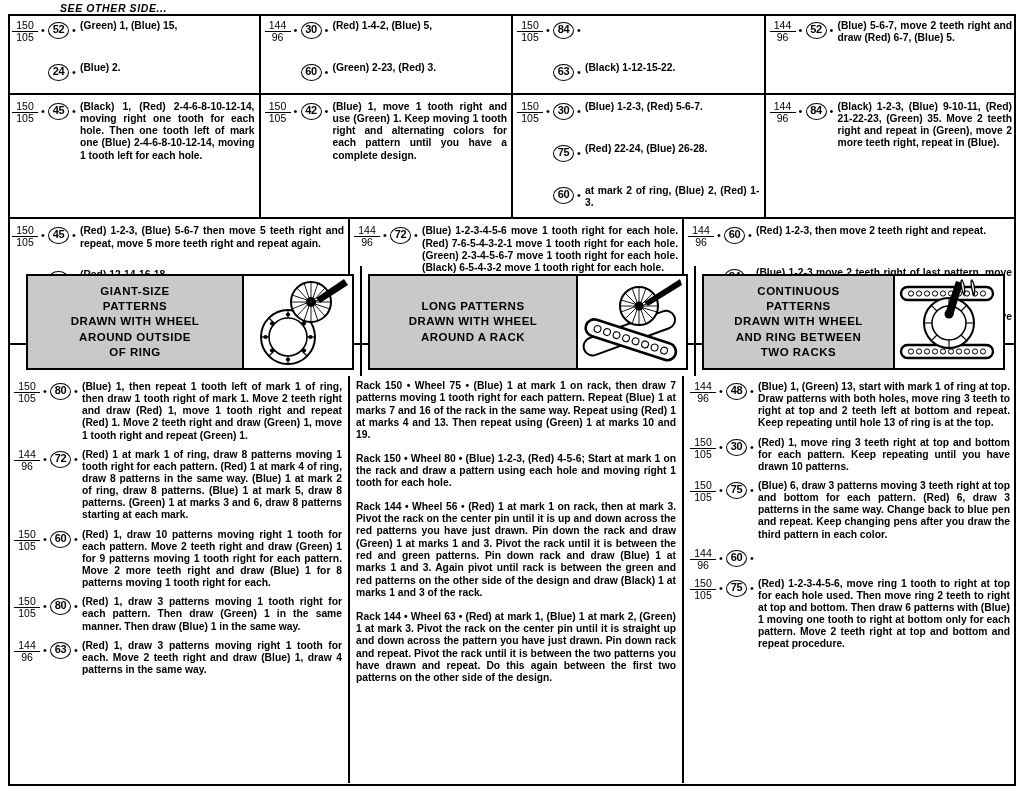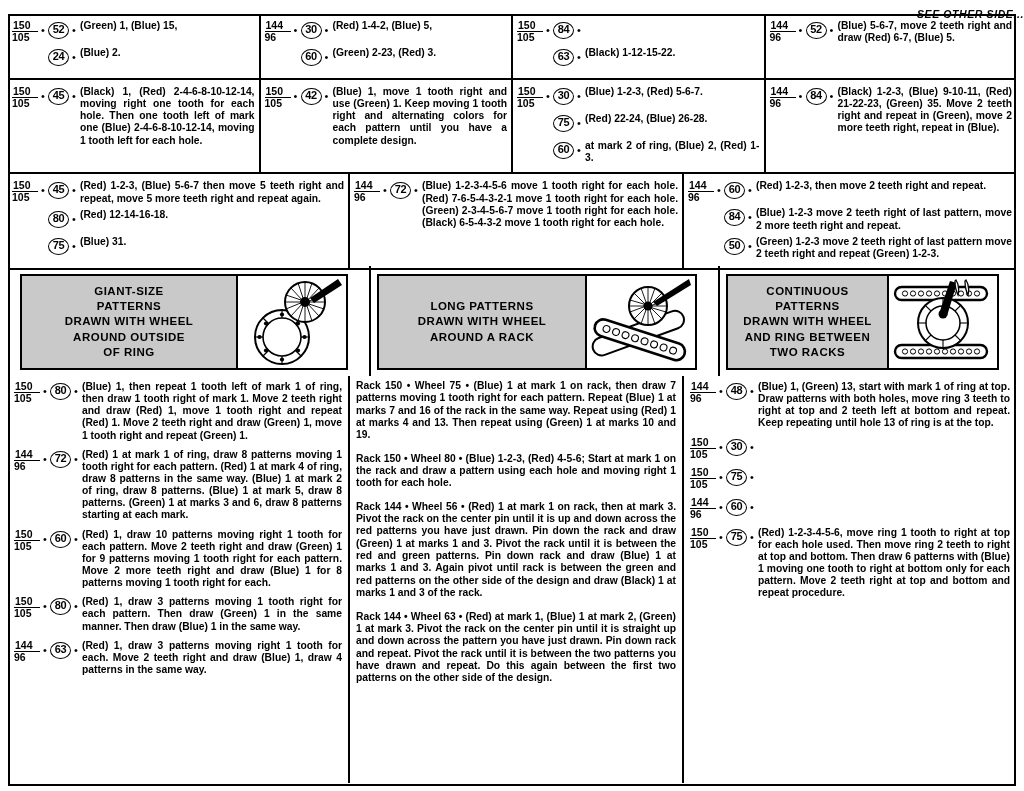--- a/index.html
+++ b/index.html
@@ -12,24 +12,24 @@
     height: 791px;
     font-family: "Liberation Sans", sans-serif;
     color: #000000;
     overflow: hidden;
     position: relative;
   }
 
   
   .see-other {
     position: absolute;
-    top: 8px;
+    top: 2px;
     left: 0;
     width: 1024px;
-    text-align: right;
+    text-align: left;
     font-size: 10.5px;
     font-style: italic;
     font-weight: bold;
     letter-spacing: 0.6px;
     padding-left: 60px;
     box-sizing: border-box;
   }
 
   
   .top-grid {
@@ -54,23 +54,23 @@
 
   
   .entry {
     display: flex;
     align-items: flex-start;
     margin-bottom: 2px;
   }
   .frac {
     flex: 0 0 auto;
     width: 26px;
-    text-align: left;
+    text-align: center;
     font-size: 10.5px;
-    font-weight: bold;
+    font-weight: normal;
     line-height: 1.05;
     padding-top: 1px;
   }
   .frac .num { border-bottom: 1.6px solid #000; display: block; padding: 0 1px 0px 1px;}
   .frac .den { display: block; padding-top: 0px;}
   .dotsep {
     flex: 0 0 auto;
     width: 10px;
     text-align: center;
     font-size: 11px;
@@ -93,31 +93,30 @@
   .etext {
     flex: 1 1 auto;
     font-size: 10.3px;
     font-weight: bold;
     line-height: 1.18;
     text-align: justify;
     padding-top: 1px;
     padding-left: 1px;
     hyphens: manual;
   }
-  .sub-entry { margin-top: 3px; }
+  .sub-entry { margin-top: 18px; }
   .sub-entry .frac { visibility: hidden; }
   .sub-entry .dotsep.first { visibility: hidden; }
 
   
   .banner-row {
     position: absolute;
-    left: 14px;
+    left: 20px;
     width: 991px;
     display: flex;
-    gap: 15px;
   }
   .bancol {
     box-sizing: border-box;
     flex: 1 1 0;
     padding: 8px 6px 6px 6px;
     position: relative;
   }
   .bancol + .bancol { border-left: 2px solid #000; }
   .banner {
     border: 2.5px solid #000;
@@ -660,29 +659,31 @@
       <div class="etext">(Blue) 1, (Green) 13, start with mark 1 of ring at top. Draw patterns with both holes, move ring 3 teeth to right at top and 2 teeth left at bottom and repeat. Keep repeating until hole 13 of ring is at the top.</div>
     </div>
     <div class="entry">
       <div class="frac">
         <span class="num">150</span>
         <span class="den">105</span>
       </div>
       <div class="dotsep">•</div>
       <div class="wheel">30</div>
       <div class="dotsep">•</div>
+      <div class="etext">(Red) 1, move ring 3 teeth right at top and bottom for each pattern. Keep repeating until you have drawn 10 patterns.</div>
     </div>
     <div class="entry">
       <div class="frac">
         <span class="num">150</span>
         <span class="den">105</span>
       </div>
       <div class="dotsep">•</div>
       <div class="wheel">75</div>
       <div class="dotsep">•</div>
+      <div class="etext">(Blue) 6, draw 3 patterns moving 3 teeth right at top and bottom for each pattern. (Red) 6, draw 3 patterns in the same way. Change back to blue pen and repeat. Keep changing pens after you draw the third pattern in each color.</div>
     </div>
     <div class="entry">
       <div class="frac">
         <span class="num">144</span>
         <span class="den">96</span>
       </div>
       <div class="dotsep">•</div>
       <div class="wheel">60</div>
       <div class="dotsep">•</div>
     </div>

